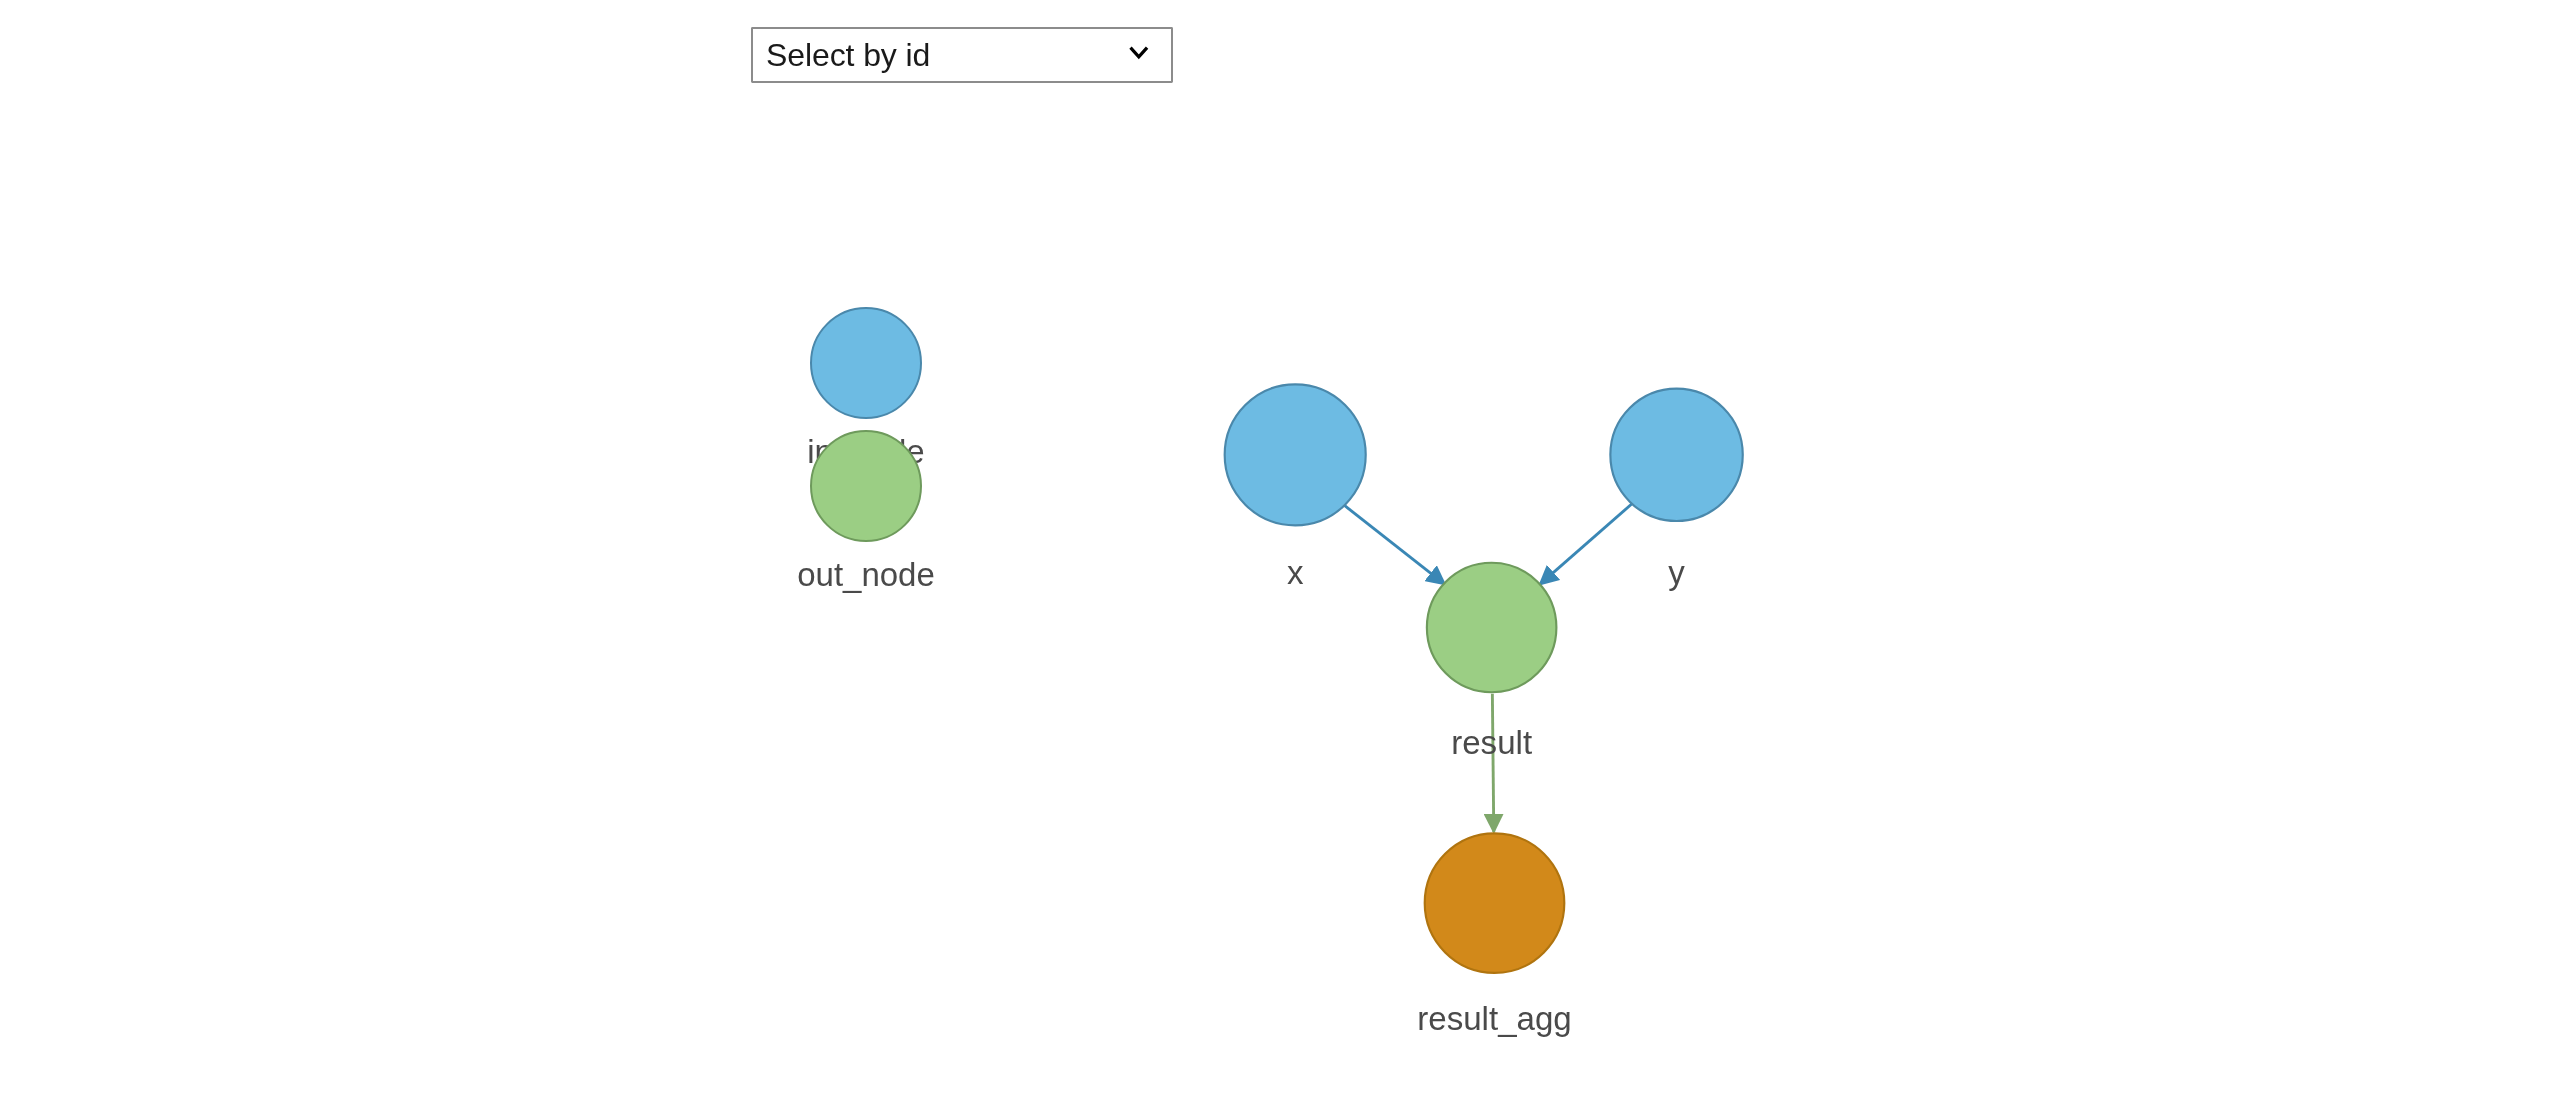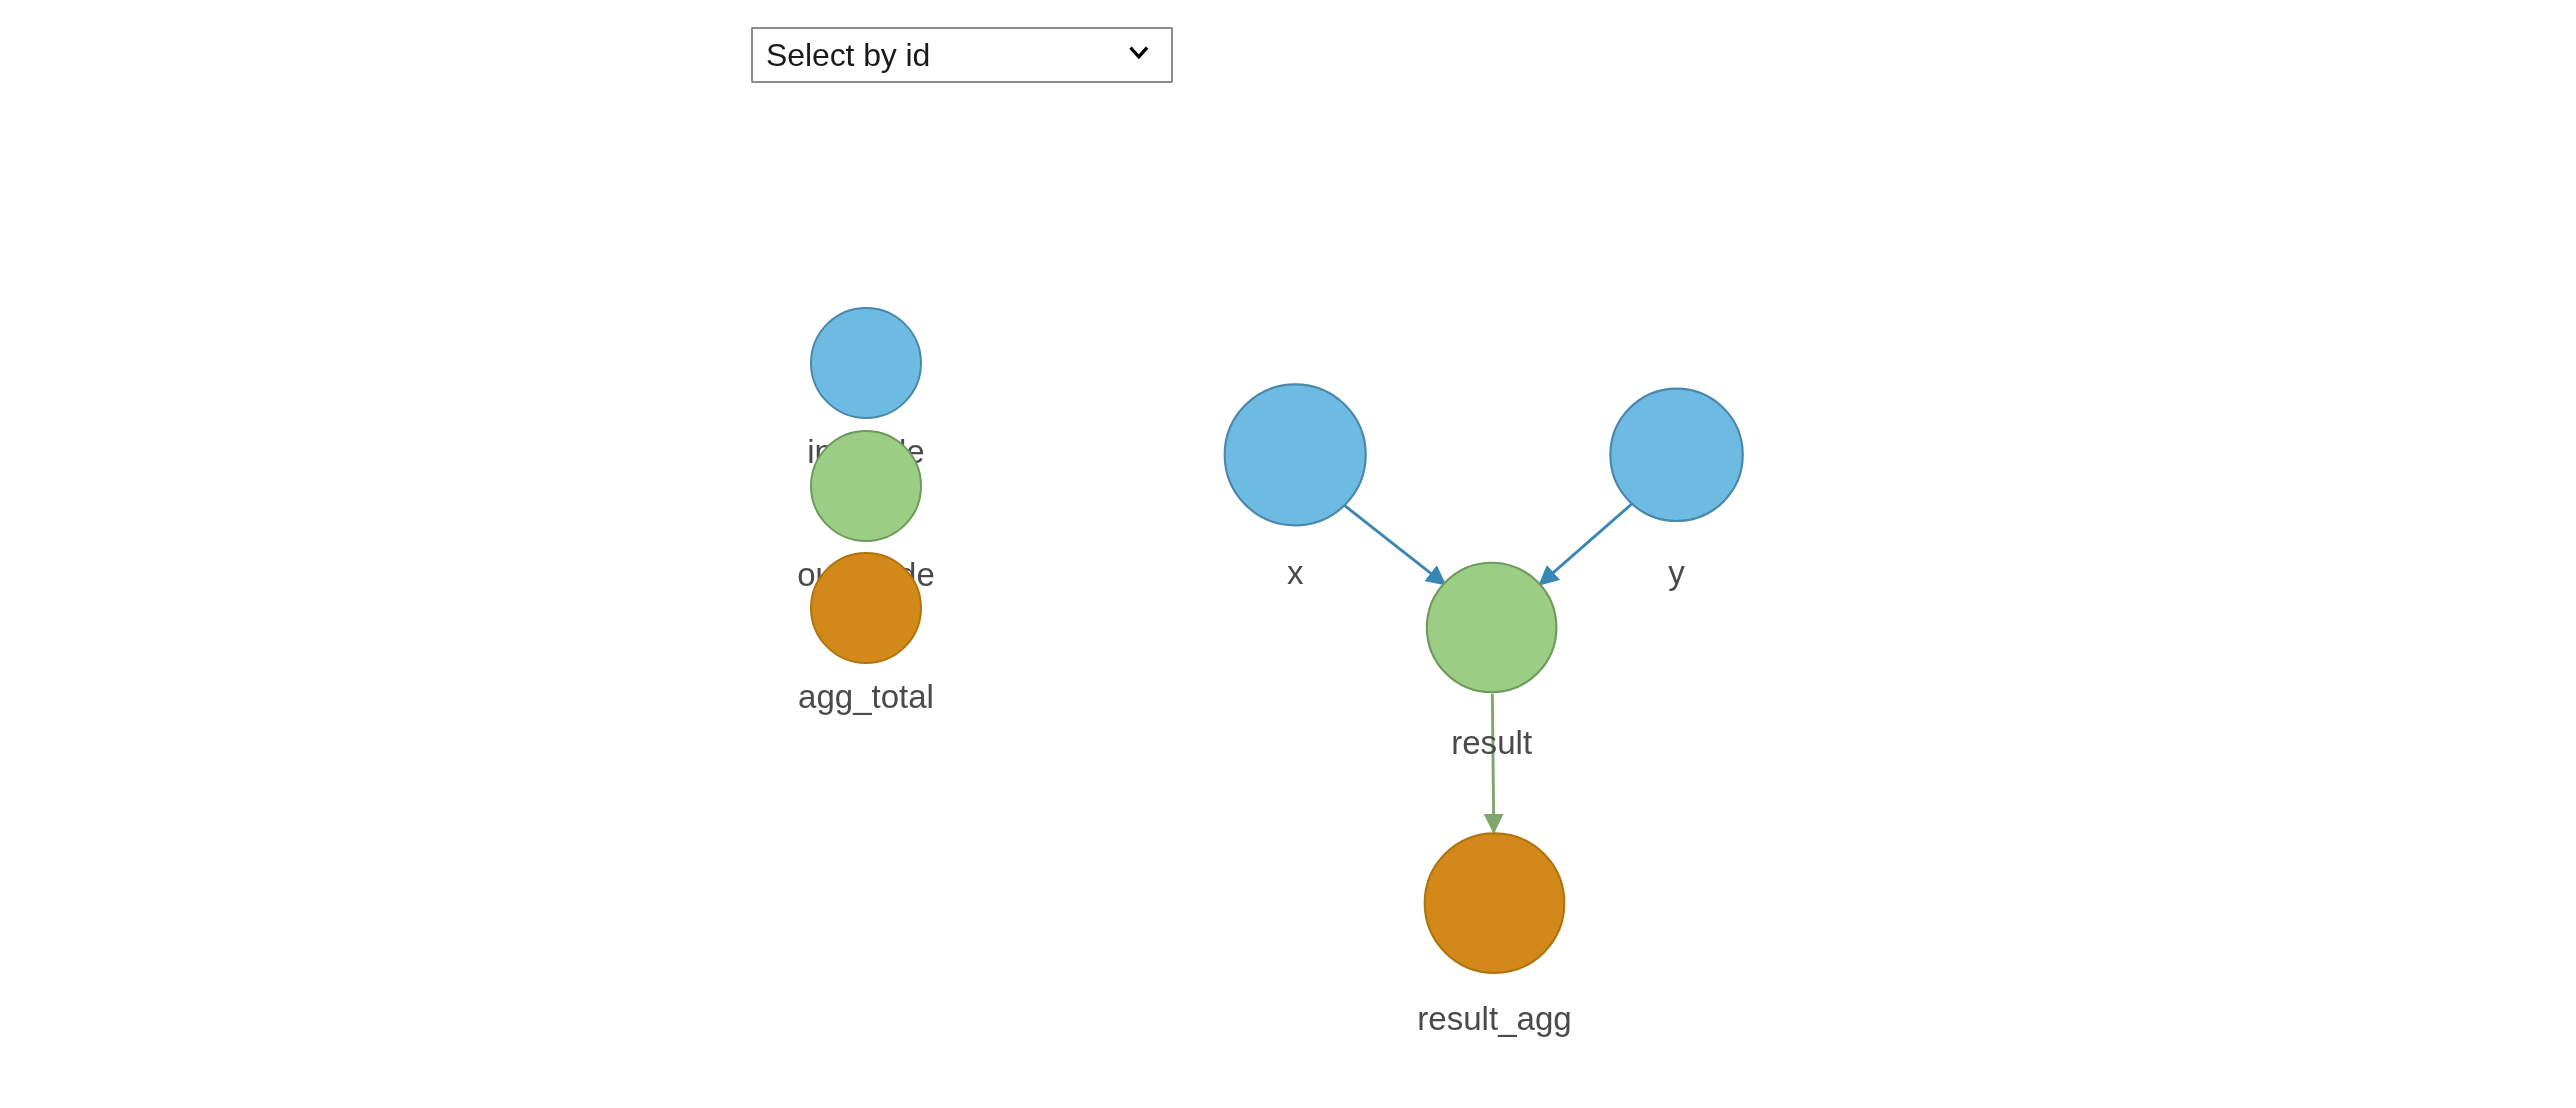--- a/index.html
+++ b/index.html
@@ -127,24 +127,20 @@
   <div class="legend-item" style="left:722px; top:307px;">
     <div class="legend-dot" id="legend-dot-0" style="background: rgb(109, 187, 227); border: 2.2px solid rgb(74, 136, 171);"></div>
     <div class="legend-label">in_node</div>
   </div>
 
   <div class="legend-item" style="left:722px; top:430px;">
     <div class="legend-dot" id="legend-dot-1" style="background: rgb(155, 206, 132); border: 2.2px solid rgb(110, 154, 92);"></div>
     <div class="legend-label">out_node</div>
   </div>
 
-  <div class="legend-item" style="left:722px; top:552px;">
-    <div class="legend-dot" id="legend-dot-2" style="background: rgb(210, 137, 26); border: 2.2px solid rgb(176, 116, 15);"></div>
-    <div class="legend-label">agg_total</div>
-  </div>
 
 </div>
 
 <svg id="graph" viewBox="0 0 3580 1541" xmlns="http://www.w3.org/2000/svg">
   <defs>
     <marker id="arrow-blue" viewBox="0 0 10 10" refX="9" refY="5" markerWidth="7" markerHeight="7" orient="auto-start-reverse">
       <path d="M 0 0 L 10 5 L 0 10 z" fill="#3A87B5"></path>
     </marker>
     <marker id="arrow-green" viewBox="0 0 10 10" refX="9" refY="5" markerWidth="7" markerHeight="7" orient="auto-start-reverse">
       <path d="M 0 0 L 10 5 L 0 10 z" fill="#7FA76B"></path>

